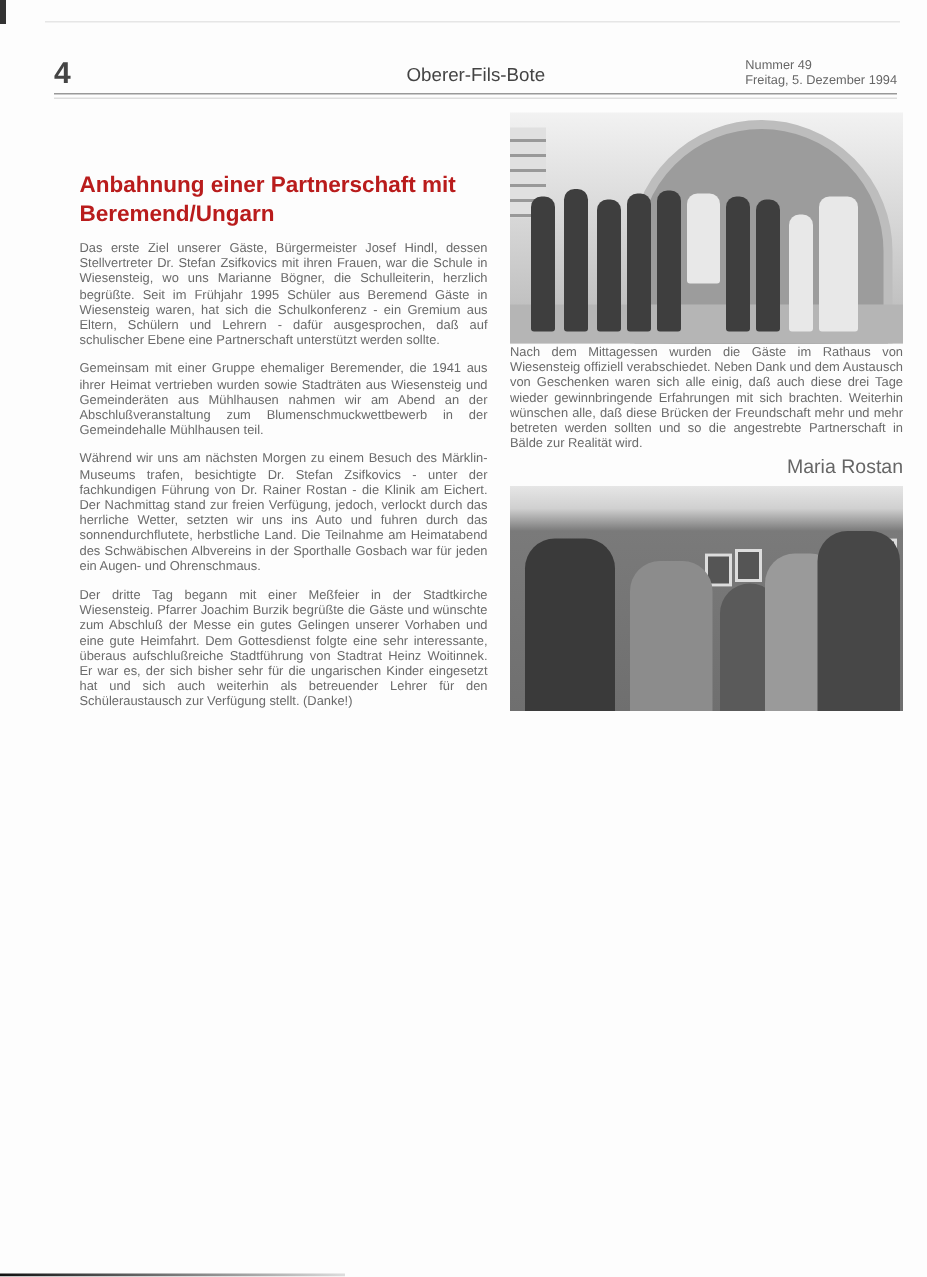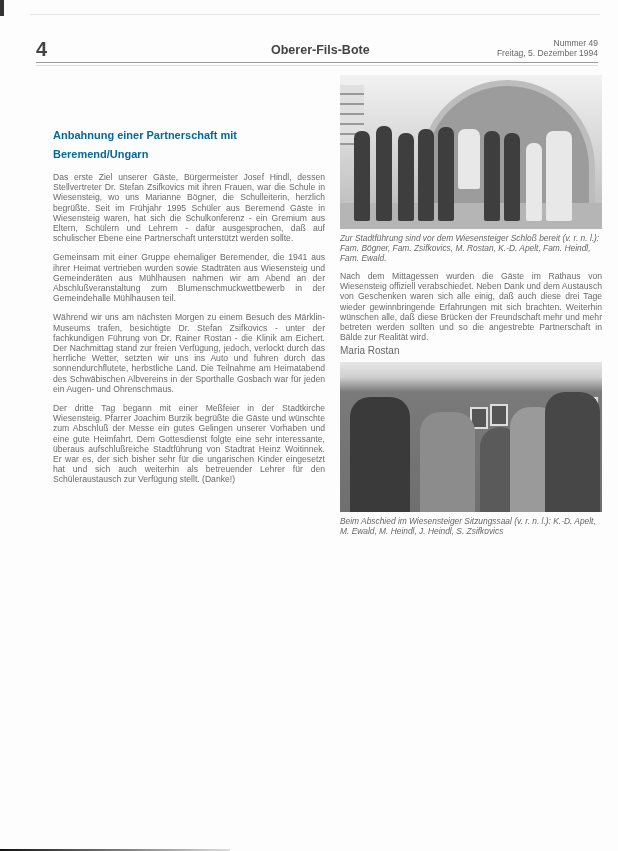--- a/index.html
+++ b/index.html
@@ -5,41 +5,41 @@
     html, body { margin: 0; padding: 0; }
     body {
       width: 618px; height: 851px; background: #fdfdfd; position: relative; overflow: hidden;
       font-family: "Liberation Sans", sans-serif; color: #555;
     }
     .scan-edge-top { position: absolute; left: 30px; top: 14px; width: 570px; height: 1px; background: #e6e6e6; }
     .scan-mark-left { position: absolute; left: 0; top: 0; width: 4px; height: 16px; background: #333; }
     .scan-bottom { position: absolute; left: 0; bottom: 0; width: 230px; height: 2px; background: linear-gradient(90deg,#111,#ddd); }
     .header { position: absolute; left: 36px; top: 38px; width: 562px; height: 22px; }
     .page-num { position: absolute; left: 0; top: 0; font-size: 20px; font-weight: bold; color: #444; }
-    .paper-name { position: absolute; left: 235px; top: 5px; font-size: 12.5px; font-weight: bold; color: #444; }
-    .issue { position: absolute; right: 0; top: 0; text-align: right; font-size: 8.5px; line-height: 10px; color: #666; }
+    .paper-name { position: absolute; left: 235px; top: 5px; font-size: 12.5px; font-weight: normal; color: #444; }
+    .issue { position: absolute; right: 0; top: 0; font-size: 8.5px; line-height: 10px; color: #666; }
     .rule { position: absolute; left: 36px; top: 62px; width: 562px; height: 1px; background: #999; }
     .rule2 { position: absolute; left: 36px; top: 65px; width: 562px; height: 1px; background: #ddd; }
 
     .col-left { position: absolute; left: 53px; top: 114px; width: 272px; }
-    .headline { font-size: 11px; font-weight: bold; color: #0369a1; line-height: 19px; margin: 12px 0 8px 0; }
+    .headline { font-size: 15px; font-weight: bold; color: #b91c1c; line-height: 19px; margin: 0 0 8px 0; }
     .para { font-size: 8.6px; line-height: 10.2px; color: #6a6a6a; text-align: justify; margin: 0 0 9px 0; hyphens: auto; }
 
     .col-right { position: absolute; left: 340px; top: 75px; width: 262px; }
     .photo { position: relative; width: 262px; overflow: hidden; }
     .photo1 { height: 154px; background:
       radial-gradient(ellipse 90px 120px at 160px 150px, #8a8a8a 0%, #a9a9a9 55%, transparent 70%),
       linear-gradient(180deg,#f2f2f2 0%, #cfcfcf 60%, #b7b7b7 100%); }
     .arch { position: absolute; left: 80px; top: 5px; width: 175px; height: 180px; border-radius: 90px 90px 0 0; background: #9c9c9c; border: 6px solid #bdbdbd; box-sizing: border-box; }
     .window { position: absolute; left: 0; top: 10px; width: 24px; height: 60px; background: repeating-linear-gradient(0deg,#999 0 2px,#e0e0e0 2px 10px); }
     .person { position: absolute; bottom: 8px; width: 16px; border-radius: 7px 7px 2px 2px; background: #3e3e3e; }
     .person.light { background: #e8e8e8; }
     .ground { position: absolute; left: 0; bottom: 0; width: 100%; height: 26px; background: #b5b5b5; }
     .caption { font-size: 8.4px; line-height: 10px; font-style: italic; color: #666; margin: 4px 0 8px 0; }
-    .signature { text-align: left; font-size: 10px; color: #666; margin: -6px 0 6px 0; }
+    .signature { text-align: right; font-size: 13px; color: #666; margin: -6px 0 6px 0; }
     .photo2 { height: 150px; background: linear-gradient(180deg,#e6e6e6 0%,#d0d0d0 10%,#7a7a7a 20%,#6f6f6f 100%); }
     .frame { position: absolute; width: 14px; height: 18px; border: 2px solid #ddd; background: #555; }
     .figure { position: absolute; bottom: 0; border-radius: 20px 20px 0 0; }
   </style>
 </head>
 <body>
 
 <div class="scan-mark-left"></div>
 <div class="scan-edge-top"></div>
 
@@ -71,31 +71,29 @@
     <div class="person" style="left:36px;height:95px;"></div>
     <div class="person" style="left:58px;height:88px;"></div>
     <div class="person" style="left:78px;height:92px;"></div>
     <div class="person" style="left:98px;height:94px;"></div>
     <div class="person light" style="left:118px;height:60px;bottom:40px;width:22px;"></div>
     <div class="person" style="left:144px;height:90px;"></div>
     <div class="person" style="left:164px;height:88px;"></div>
     <div class="person light" style="left:186px;height:78px;"></div>
     <div class="person light" style="left:206px;height:90px;width:26px;"></div>
   </div>
-  <div class="caption">Zur Stadtführung sind vor dem Wiesensteiger Schloß bereit (v. r. n. l.): Fam. Bögner, Fam. Zsifkovics, M. Rostan, K.-D. Apelt, Fam. Heindl, Fam. Ewald.</div>
 
   <p class="para">Nach dem Mittagessen wurden die Gäste im Rathaus von Wiesensteig offiziell verabschiedet. Neben Dank und dem Austausch von Geschenken waren sich alle einig, daß auch diese drei Tage wieder gewinnbringende Erfahrungen mit sich brachten. Weiterhin wünschen alle, daß diese Brücken der Freundschaft mehr und mehr betreten werden sollten und so die angestrebte Partnerschaft in Bälde zur Realität wird.</p>
   <div class="signature">Maria Rostan</div>
 
   <div class="photo photo2">
     <div class="frame" style="left:130px;top:45px;"></div>
     <div class="frame" style="left:150px;top:42px;"></div>
     <div class="frame" style="left:240px;top:35px;"></div>
     <div class="figure" style="left:10px;width:60px;height:115px;background:#3a3a3a;"></div>
     <div class="figure" style="left:80px;width:55px;height:100px;background:#8c8c8c;"></div>
     <div class="figure" style="left:140px;width:40px;height:85px;background:#5a5a5a;"></div>
     <div class="figure" style="left:170px;width:50px;height:105px;background:#9a9a9a;"></div>
     <div class="figure" style="left:205px;width:55px;height:120px;background:#474747;"></div>
   </div>
-  <div class="caption">Beim Abschied im Wiesensteiger Sitzungssaal (v. r. n. l.): K.-D. Apelt, M. Ewald, M. Heindl, J. Heindl, S. Zsifkovics</div>
 </div>
 
 <div class="scan-bottom"></div>
 
 </body></html>

